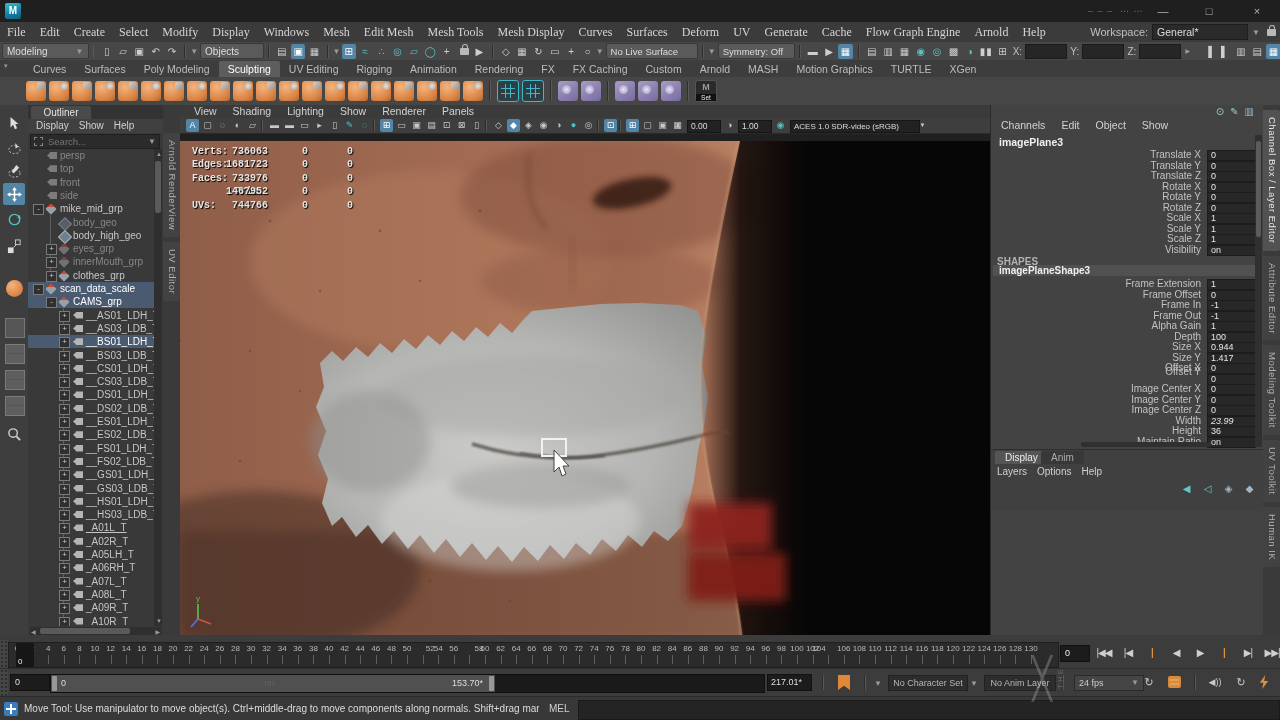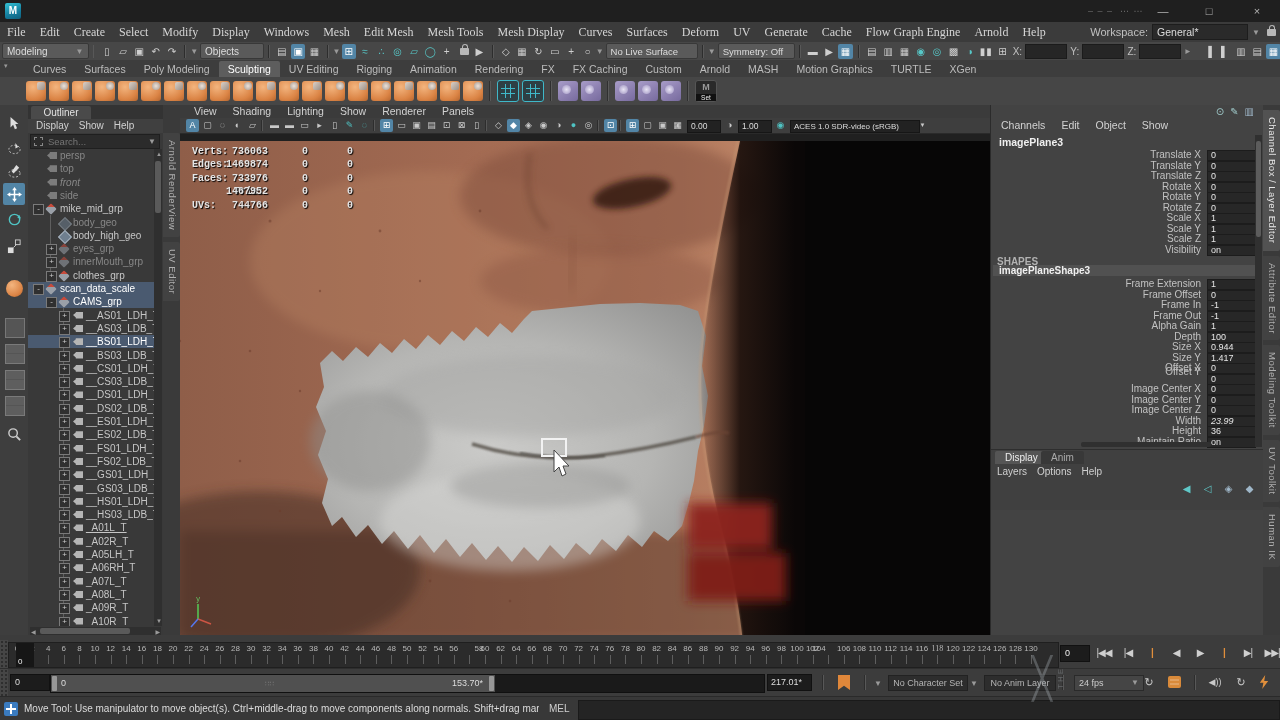--- a/index.html
+++ b/index.html
@@ -451,21 +451,21 @@
         <div class="orow dim" style="top: 0px;">
           <div class="oicon oi-cam" style="left: 19px;"></div>
           <div class="olabel" style="left: 32px;">persp</div>
         </div>
         <div class="orow dim" style="top: 13.3px;">
           <div class="oicon oi-cam" style="left: 19px;"></div>
           <div class="olabel" style="left: 32px;">top</div>
         </div>
         <div class="orow dim" style="top: 26.6px;">
           <div class="oicon oi-cam" style="left: 19px;"></div>
-          <div class="olabel" style="left: 32px; font-style: italic;">front</div>
+          <div class="olabel" style="left: 32px;">front</div>
         </div>
         <div class="orow dim" style="top: 39.9px;">
           <div class="oicon oi-cam" style="left: 19px;"></div>
           <div class="olabel" style="left: 32px;">side</div>
         </div>
         <div class="orow" style="top: 53.2px;">
           <div class="oexp" style="left: 5px;">-</div>
           <div class="oicon oi-xform" style="left: 19px;"></div>
           <div class="olabel" style="left: 32px;">mike_mid_grp</div>
         </div>
@@ -771,21 +771,21 @@
       <svg class="abs" style="left:361px;top:297px;" width="36" height="42" viewBox="0 0 36 42">
         <rect x="1" y="1" width="24" height="17" fill="none" stroke="#f2f2f2" stroke-width="2"></rect>
         <path d="M13,12 L13,34 L18,29 L21,38 L25,36 L22,28 L28,28 Z" fill="#fff" stroke="#444" stroke-width="1"></path>
       </svg>
       <div id="hud">
           <div class="hudlabel" style="left: 12px; top: 5px;">Verts:</div>
           <div class="hudval" style="left: 40px; width: 48px; top: 5px;">736063</div>
           <div class="hudzero" style="left: 115px; width: 20px; top: 5px;">0</div>
           <div class="hudzero" style="left: 160px; width: 20px; top: 5px;">0</div>
           <div class="hudlabel" style="left: 12px; top: 18.4px;">Edges:</div>
-          <div class="hudval" style="left: 40px; width: 48px; top: 18.4px;">1469874</div>
+          <div class="hudval" style="left: 40px; width: 48px; top: 18.4px;">1681723</div>
           <div class="hudzero" style="left: 115px; width: 20px; top: 18.4px;">0</div>
           <div class="hudzero" style="left: 160px; width: 20px; top: 18.4px;">0</div>
           <div class="hudlabel" style="left: 12px; top: 31.8px;">Faces:</div>
           <div class="hudval" style="left: 40px; width: 48px; top: 31.8px;">733976</div>
           <div class="hudzero" style="left: 115px; width: 20px; top: 31.8px;">0</div>
           <div class="hudzero" style="left: 160px; width: 20px; top: 31.8px;">0</div>
           <div class="hudlabel" style="left: 12px; top: 45.2px; margin-left: 42px;">Tris:</div>
           <div class="hudval" style="left: 40px; width: 48px; top: 45.2px;">1467952</div>
           <div class="hudzero" style="left: 115px; width: 20px; top: 45.2px;">0</div>
           <div class="hudzero" style="left: 160px; width: 20px; top: 45.2px;">0</div>
@@ -950,21 +950,21 @@
         <div class="tl-num" style="left: 323.6px;">42</div>
         <div class="tl-tick" style="left: 335.6px;"></div>
         <div class="tl-num" style="left: 339.2px;">44</div>
         <div class="tl-tick" style="left: 351.2px;"></div>
         <div class="tl-num" style="left: 354.8px;">46</div>
         <div class="tl-tick" style="left: 366.8px;"></div>
         <div class="tl-num" style="left: 370.4px;">48</div>
         <div class="tl-tick" style="left: 382.4px;"></div>
         <div class="tl-num" style="left: 386px;">50</div>
         <div class="tl-tick" style="left: 398px;"></div>
-        <div class="tl-num" style="left: 401.6px;">52</div>
+        <div class="tl-num" style="left: 401.6px; text-align: right;">52</div>
         <div class="tl-tick" style="left: 413.6px;"></div>
         <div class="tl-num" style="left: 417.2px;">54</div>
         <div class="tl-tick" style="left: 429.2px;"></div>
         <div class="tl-num" style="left: 432.8px;">56</div>
         <div class="tl-tick" style="left: 444.8px;"></div>
         <div class="tl-num" style="left: 458px;">58</div>
         <div class="tl-tick" style="left: 460.4px;"></div>
         <div class="tl-num" style="left: 464px;">60</div>
         <div class="tl-tick" style="left: 476px;"></div>
         <div class="tl-num" style="left: 479.6px;">62</div>
@@ -1016,21 +1016,21 @@
         <div class="tl-num" style="left: 838.4px;">108</div>
         <div class="tl-tick" style="left: 850.4px;"></div>
         <div class="tl-num" style="left: 854px;">110</div>
         <div class="tl-tick" style="left: 866px;"></div>
         <div class="tl-num" style="left: 869.6px;">112</div>
         <div class="tl-tick" style="left: 881.6px;"></div>
         <div class="tl-num" style="left: 885.2px;">114</div>
         <div class="tl-tick" style="left: 897.2px;"></div>
         <div class="tl-num" style="left: 900.8px;">116</div>
         <div class="tl-tick" style="left: 912.8px;"></div>
-        <div class="tl-num" style="left: 916.4px; font-family: Liberation Serif, serif;">118</div>
+        <div class="tl-num" style="left: 916.4px;">118</div>
         <div class="tl-tick" style="left: 928.4px;"></div>
         <div class="tl-num" style="left: 932px;">120</div>
         <div class="tl-tick" style="left: 944px;"></div>
         <div class="tl-num" style="left: 947.6px;">122</div>
         <div class="tl-tick" style="left: 959.6px;"></div>
         <div class="tl-num" style="left: 963.2px;">124</div>
         <div class="tl-tick" style="left: 975.2px;"></div>
         <div class="tl-num" style="left: 978.8px;">126</div>
         <div class="tl-tick" style="left: 990.8px;"></div>
         <div class="tl-num" style="left: 994.4px;">128</div>

